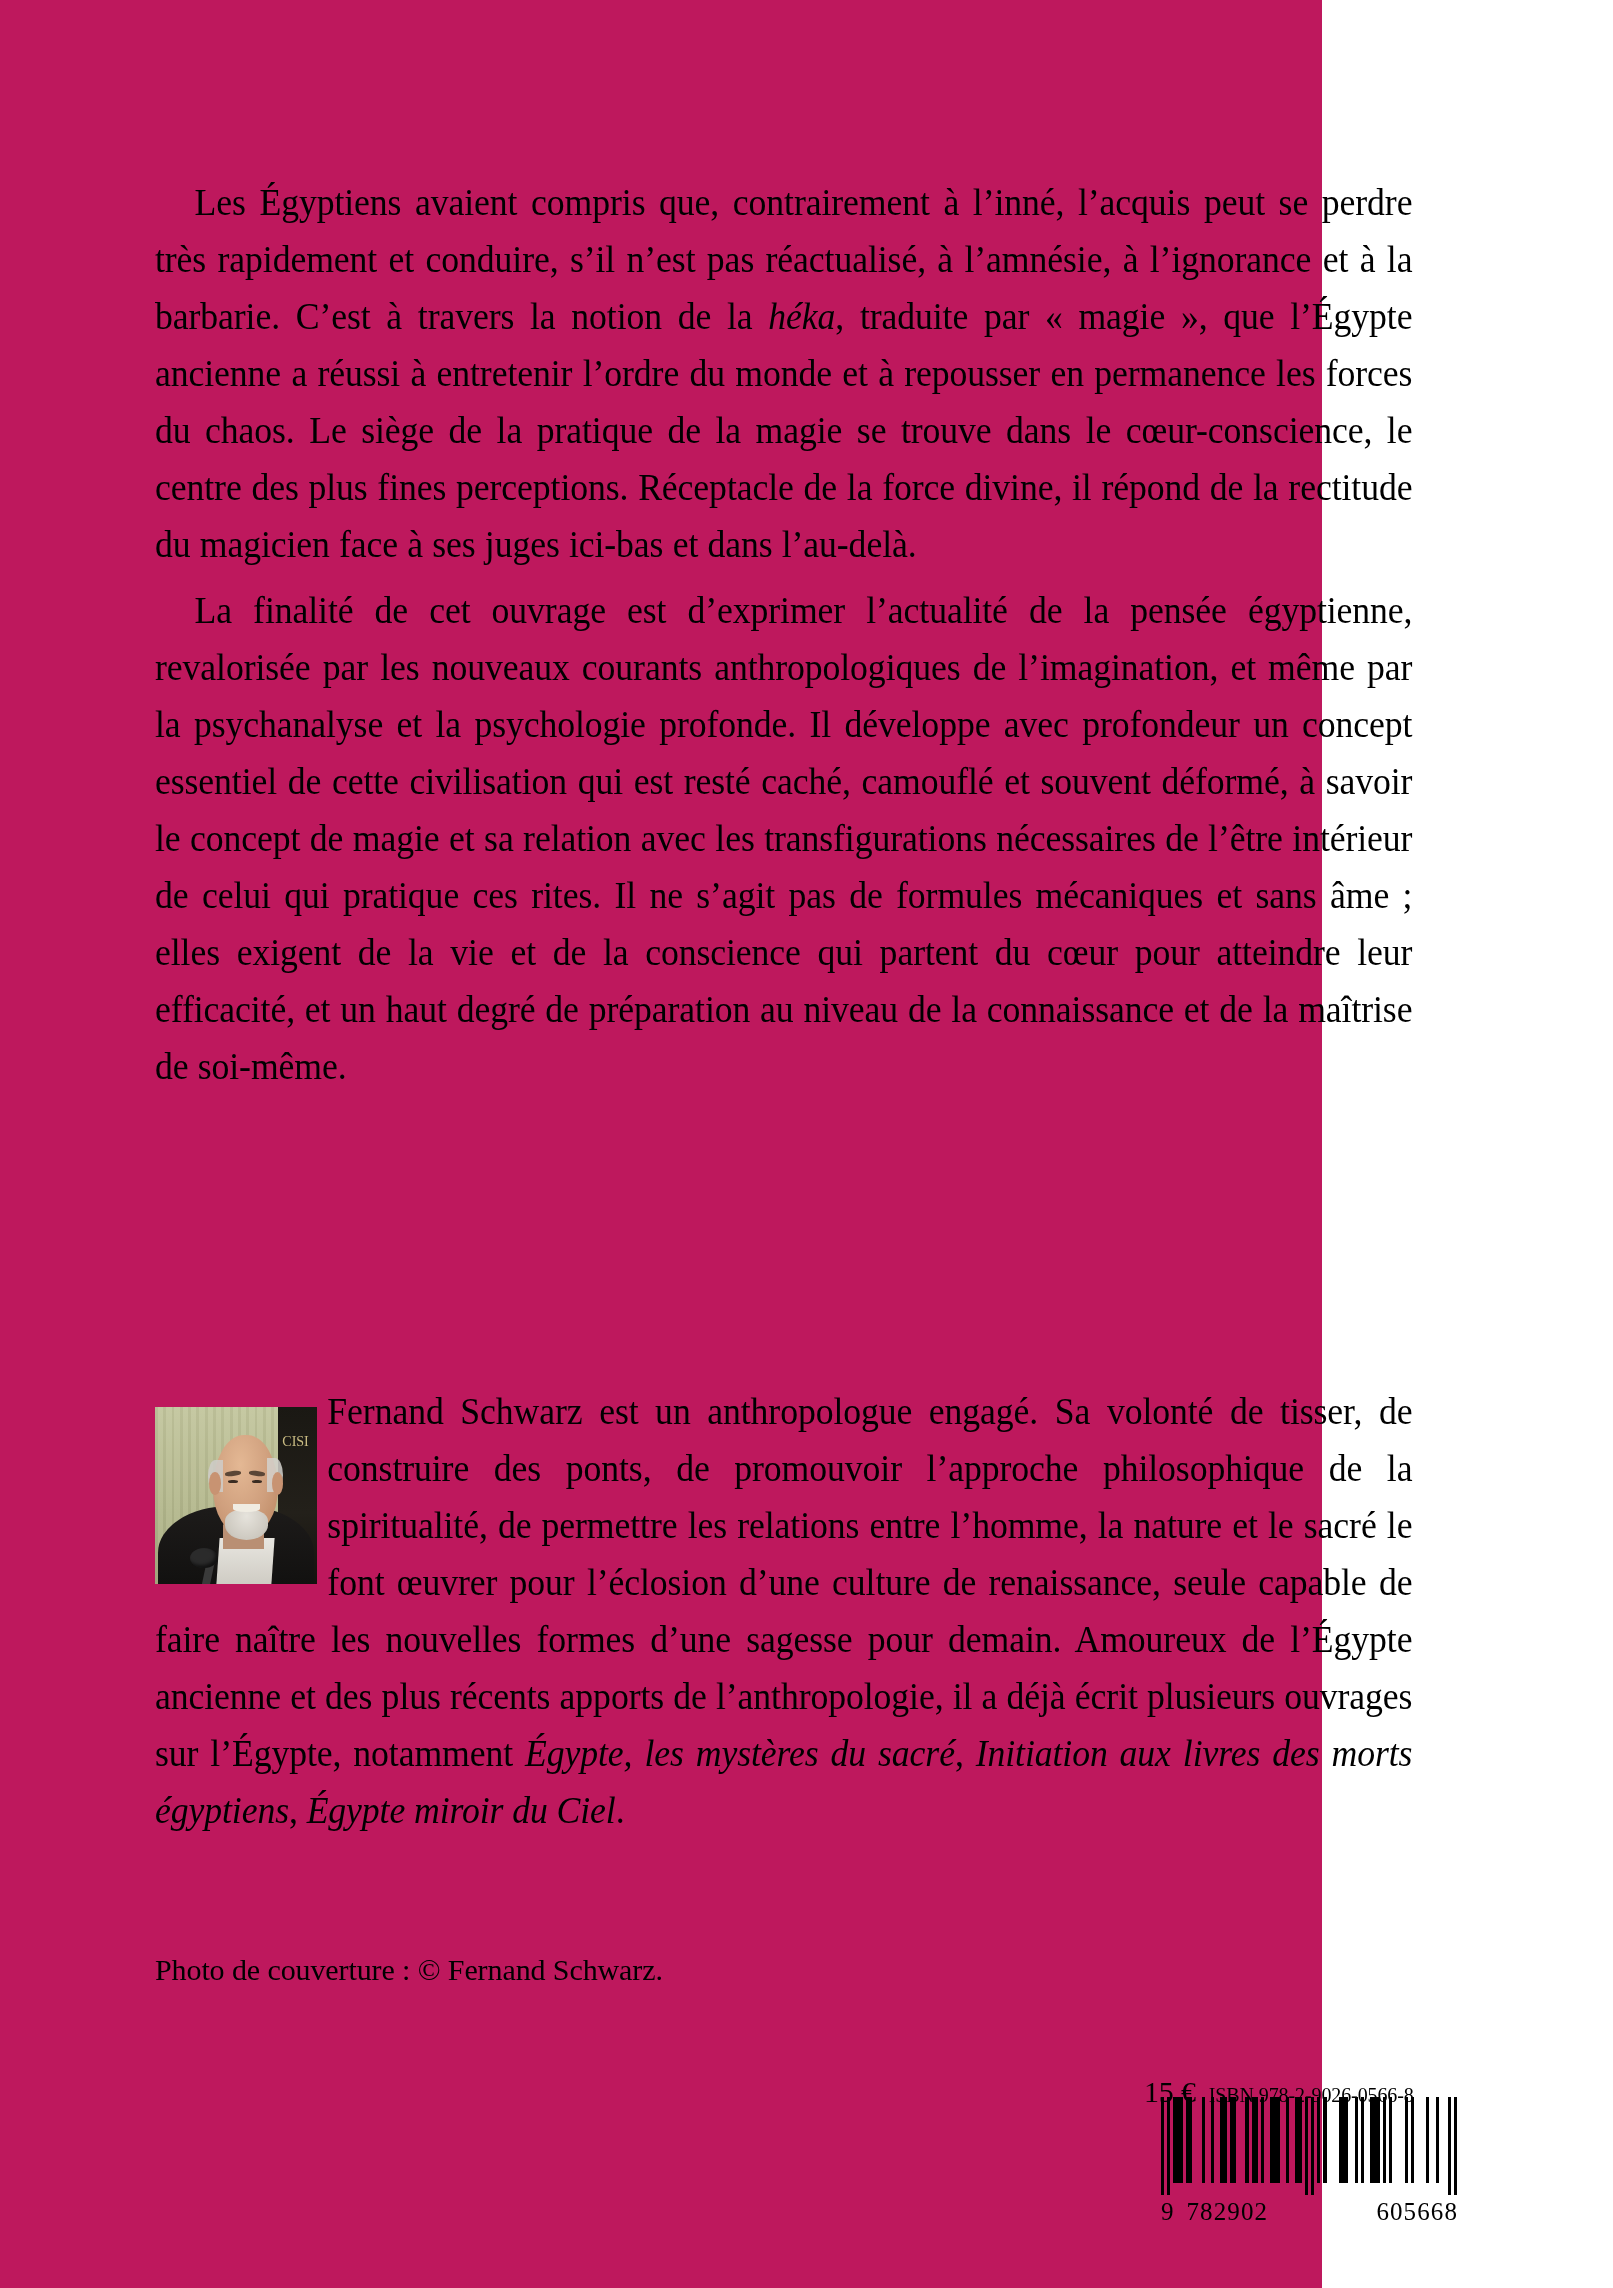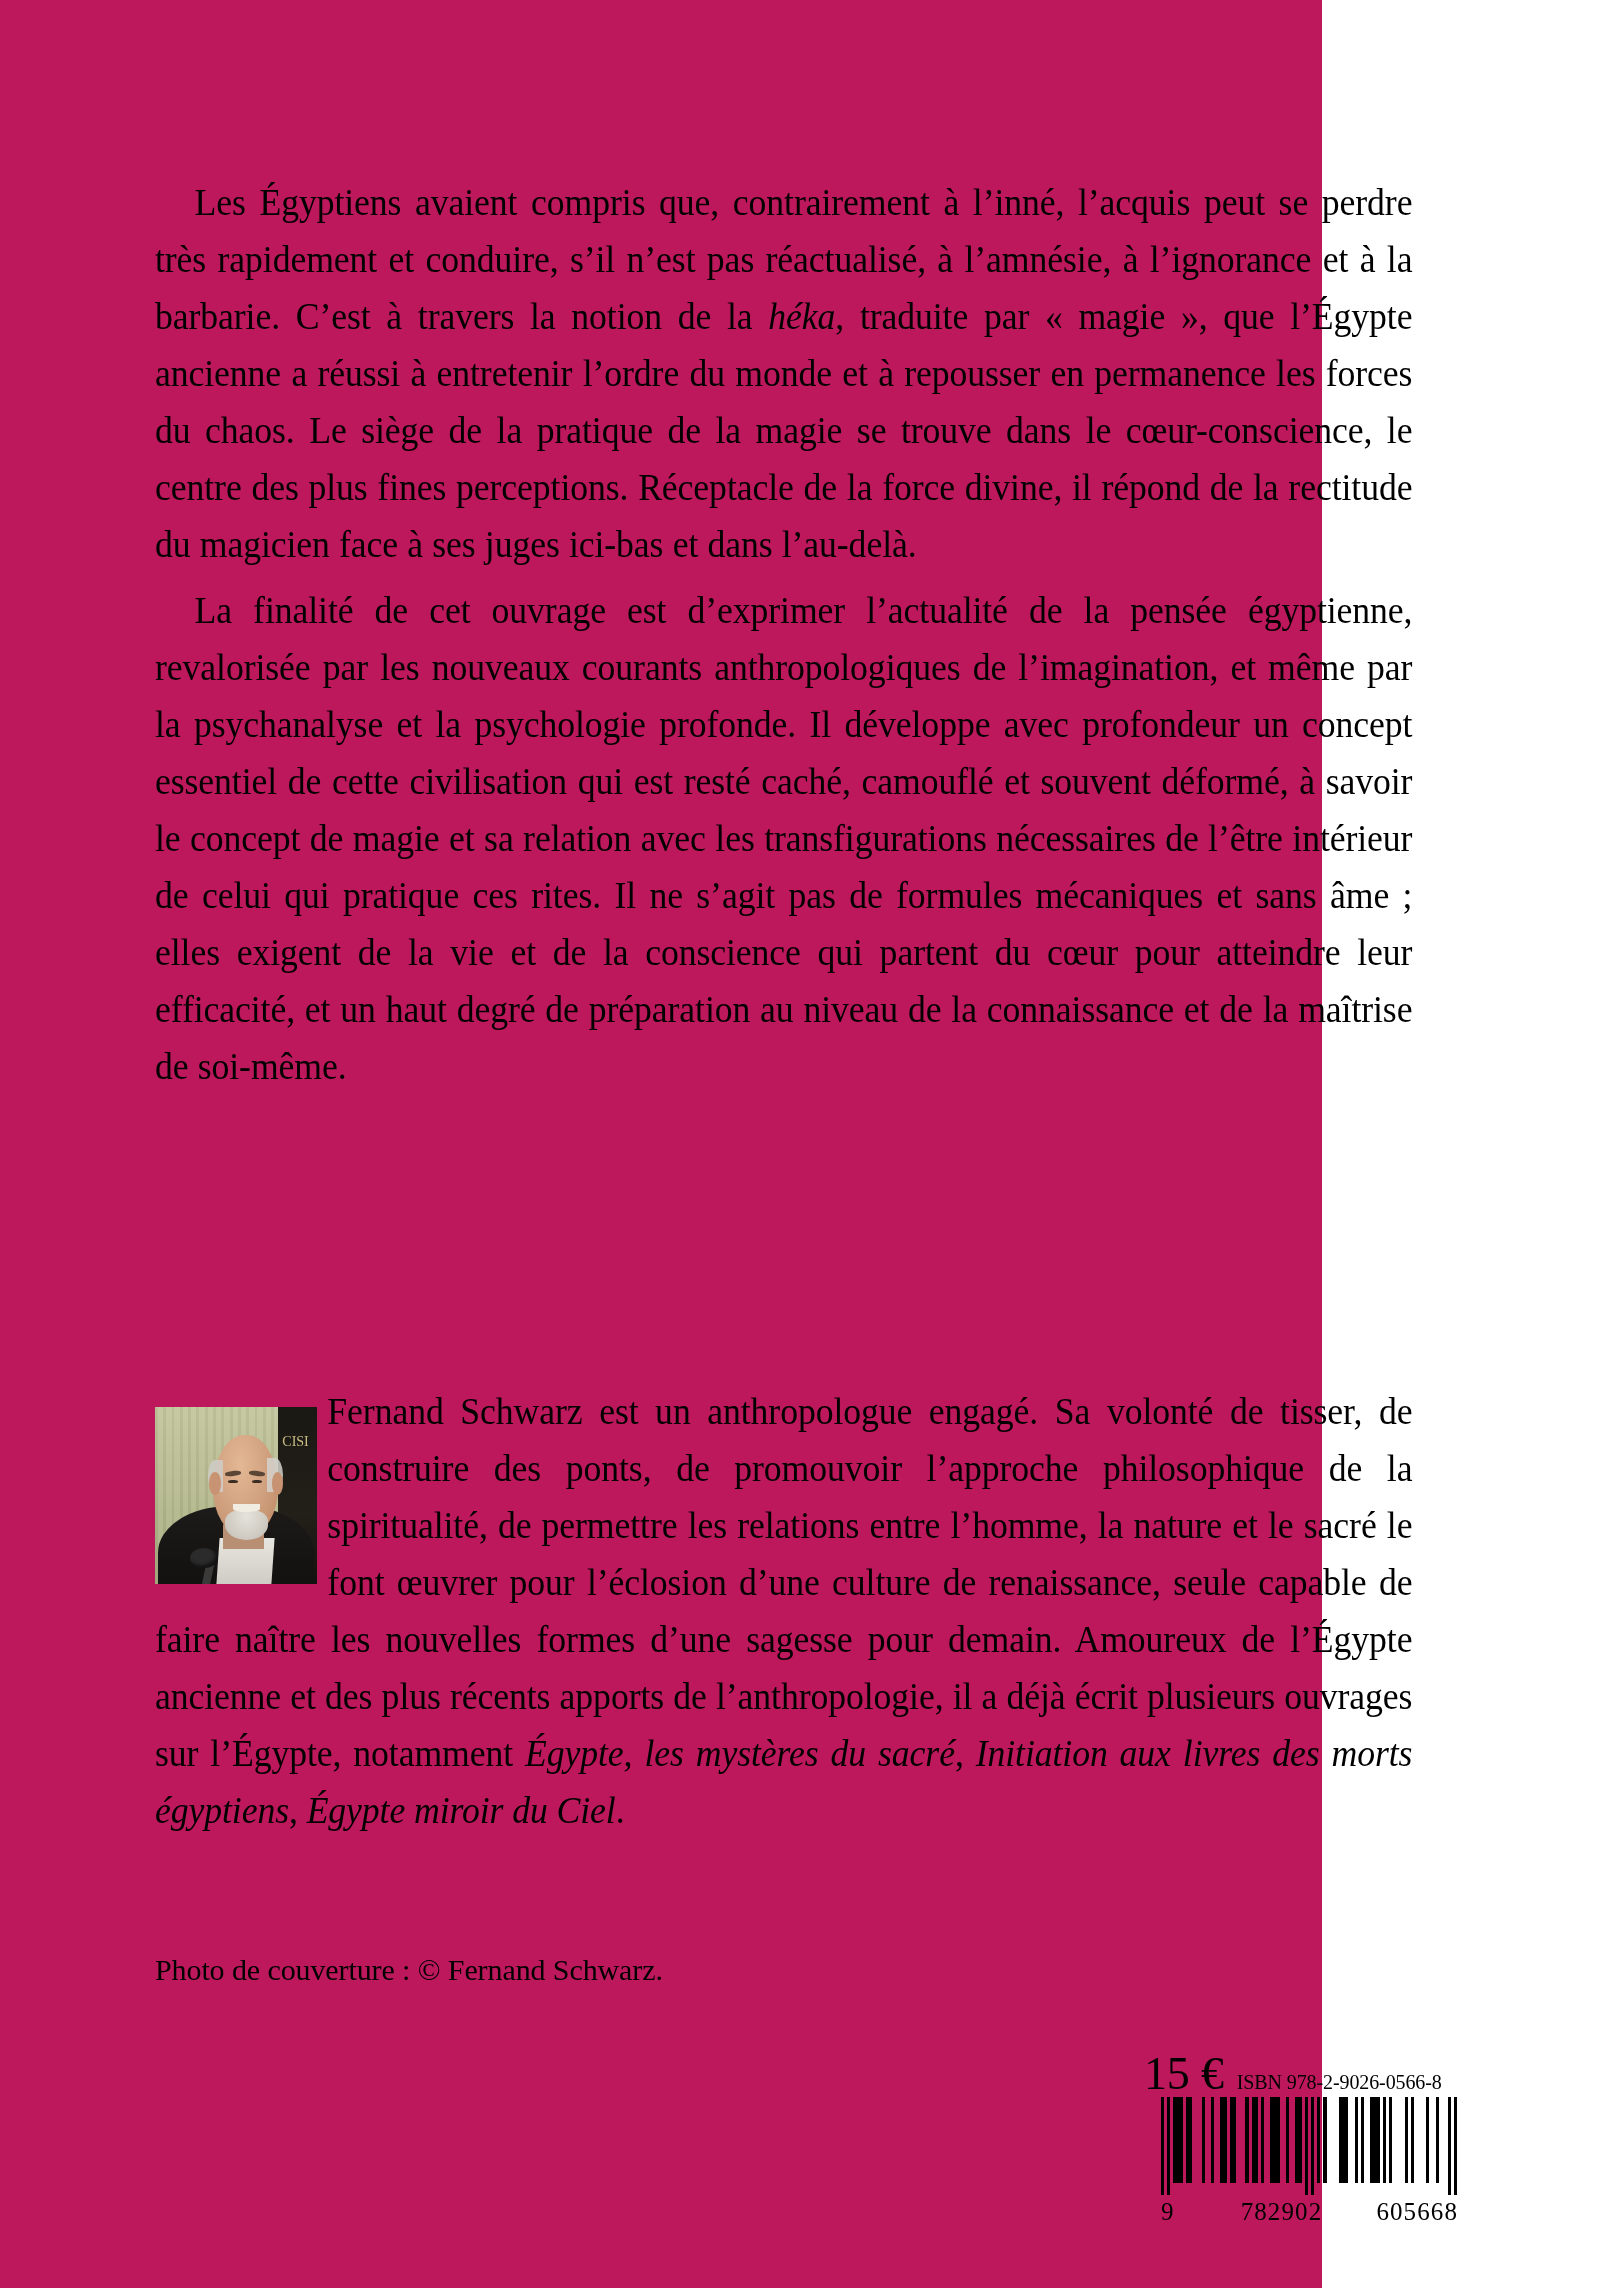--- a/index.html
+++ b/index.html
@@ -285,23 +285,24 @@
     position: absolute;
     left: 1144px;
     top: 2047px;
     width: 314px;
     display: flex;
     align-items: baseline;
     justify-content: flex-start;
     gap: 13px;
   }
   .price {
-    font-size: 46px;
+    font-size: 30px;
     letter-spacing: -0.2px;
     white-space: nowrap;
+    margin-top: 28px;
   }
   .isbn-text {
     font-size: 20px;
     letter-spacing: -0.1px;
     white-space: nowrap;
   }
 
   .barcode-wrap {
     position: absolute;
     left: 1161px;
@@ -332,21 +333,21 @@
     letter-spacing: 1.1px;
     display: flex;
     align-items: flex-end;
   }
   .bc-lead {
     width: 20px;
     text-align: left;
   }
   .bc-left {
     flex: 1;
-    text-align: right;
+    text-align: left;
     padding-left: 5.5px;
   }
   .bc-right {
     flex: 1;
     text-align: right;
   }
 </style>
 </head>
 <body>
 

